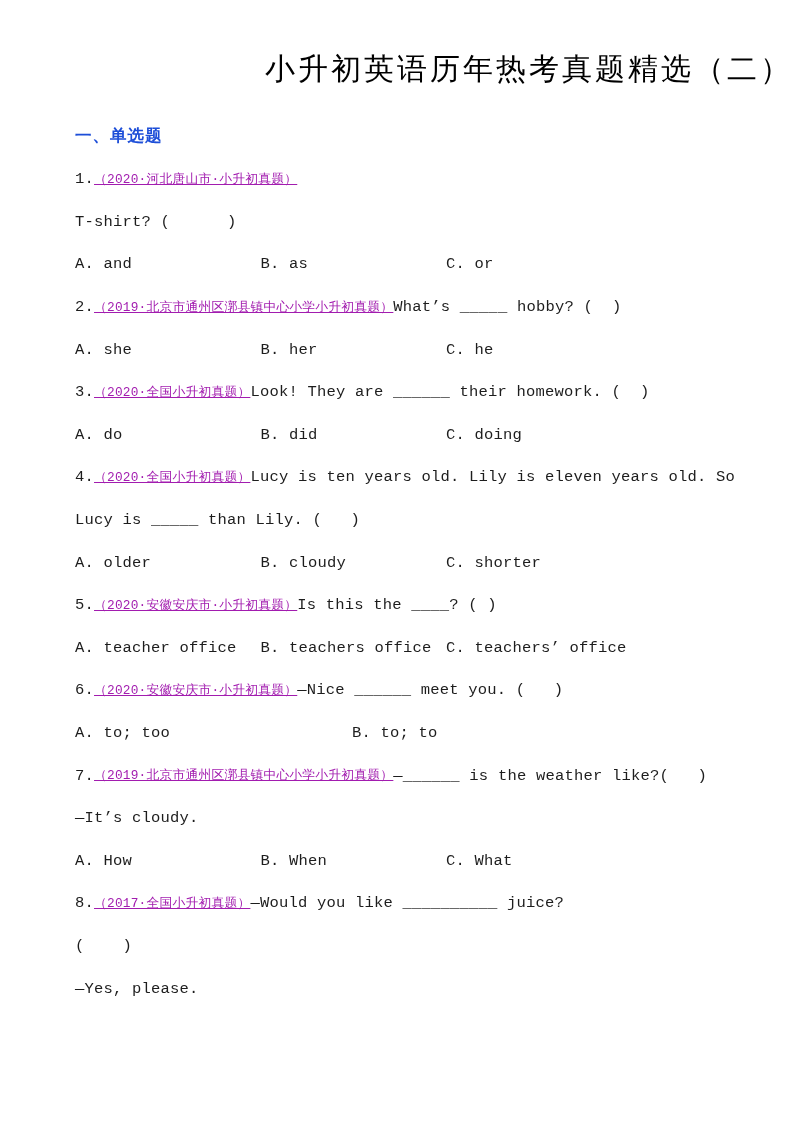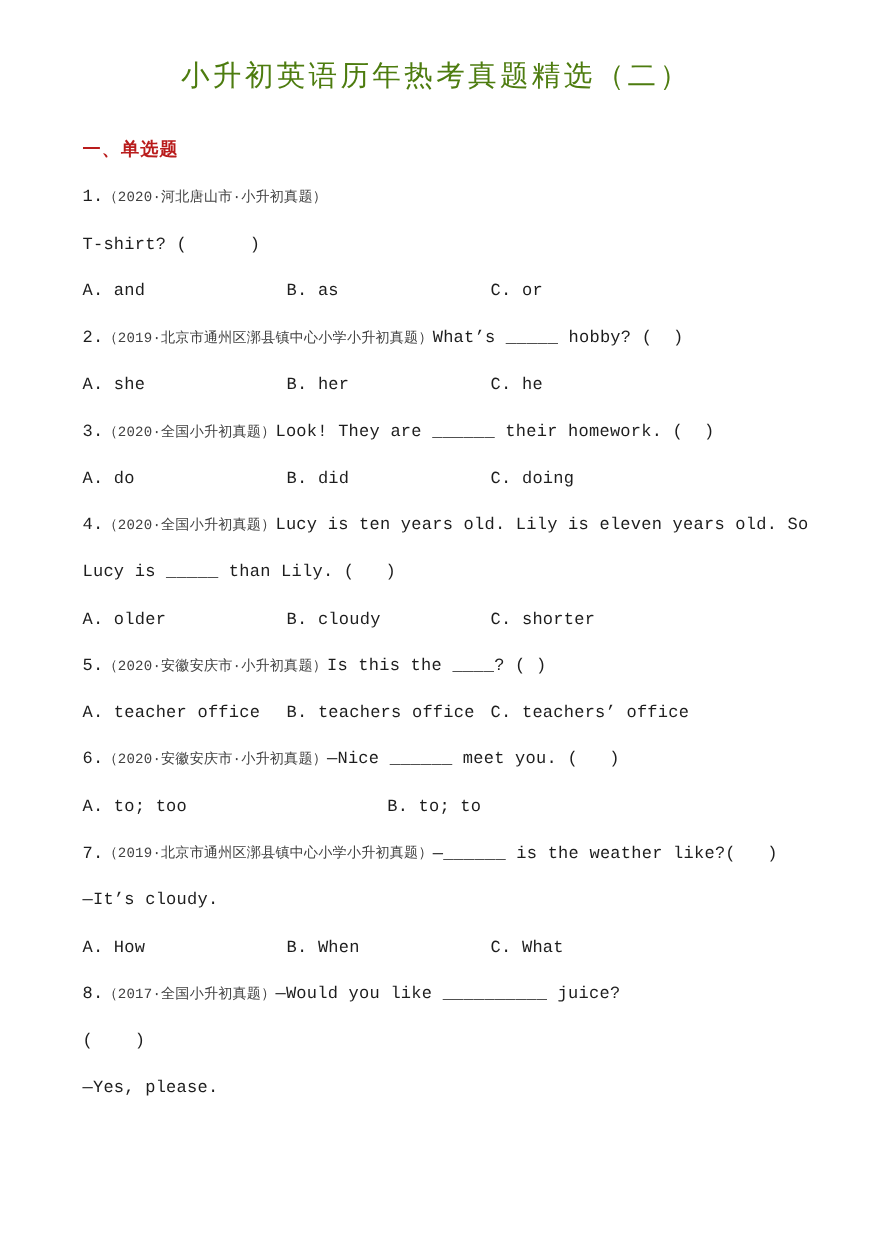--- a/index.html
+++ b/index.html
@@ -7,43 +7,43 @@
     width:793px;height:1122px;
     background:#ffffff;
     position:relative;
     overflow:hidden;
     font-family:"Liberation Mono","DejaVu Sans Mono",monospace;
     color:#1d1d1d;
   }
   .page{position:absolute;inset:0;background:#fff;}
   .title{
     position:absolute;top:50px;left:0;width:100%;
-    margin:0;text-align:center;
+    margin:0;text-align:right;
     font-family:"DejaVu Serif","Liberation Serif",serif;
     font-weight:normal;
-    font-size:26px;line-height:38px;
+    font-size:30px;line-height:38px;
     letter-spacing:3px;
-    color:#4d7c0f;
+    color:#000000;
   }
   .section{
     position:absolute;top:125px;left:75px;margin:0;
     font-family:"DejaVu Sans","Liberation Sans",sans-serif;
     font-size:16.5px;font-weight:bold;line-height:22px;
-    color:#b91c1c;letter-spacing:1px;
+    color:#1d4ed8;letter-spacing:1px;
   }
   .content{position:absolute;top:158px;left:75px;right:68px;}
   .line{
     height:42.6px;
     display:flex;align-items:center;
     white-space:pre;
     font-size:15.5px;
     letter-spacing:0.2px;
   }
   .qnum{flex:none;}
-  .src{flex:none;font-size:12.8px;color:#404040;}
+  .src{flex:none;font-size:12.8px;color:#a21caf;text-decoration:underline;}
   .stem{flex:none;}
   .opts .opt{display:inline-block;flex:none;}
   .cols3 .opt{width:185.5px;}
   .cols3 .opt:last-child{width:auto;font-family:Liberation Mono, monospace;}
   .cols2wide .opt:first-child{width:277px;}
   .cols2wide .opt:last-child{width:auto;}
 </style>
 </head>
 <body>
 

